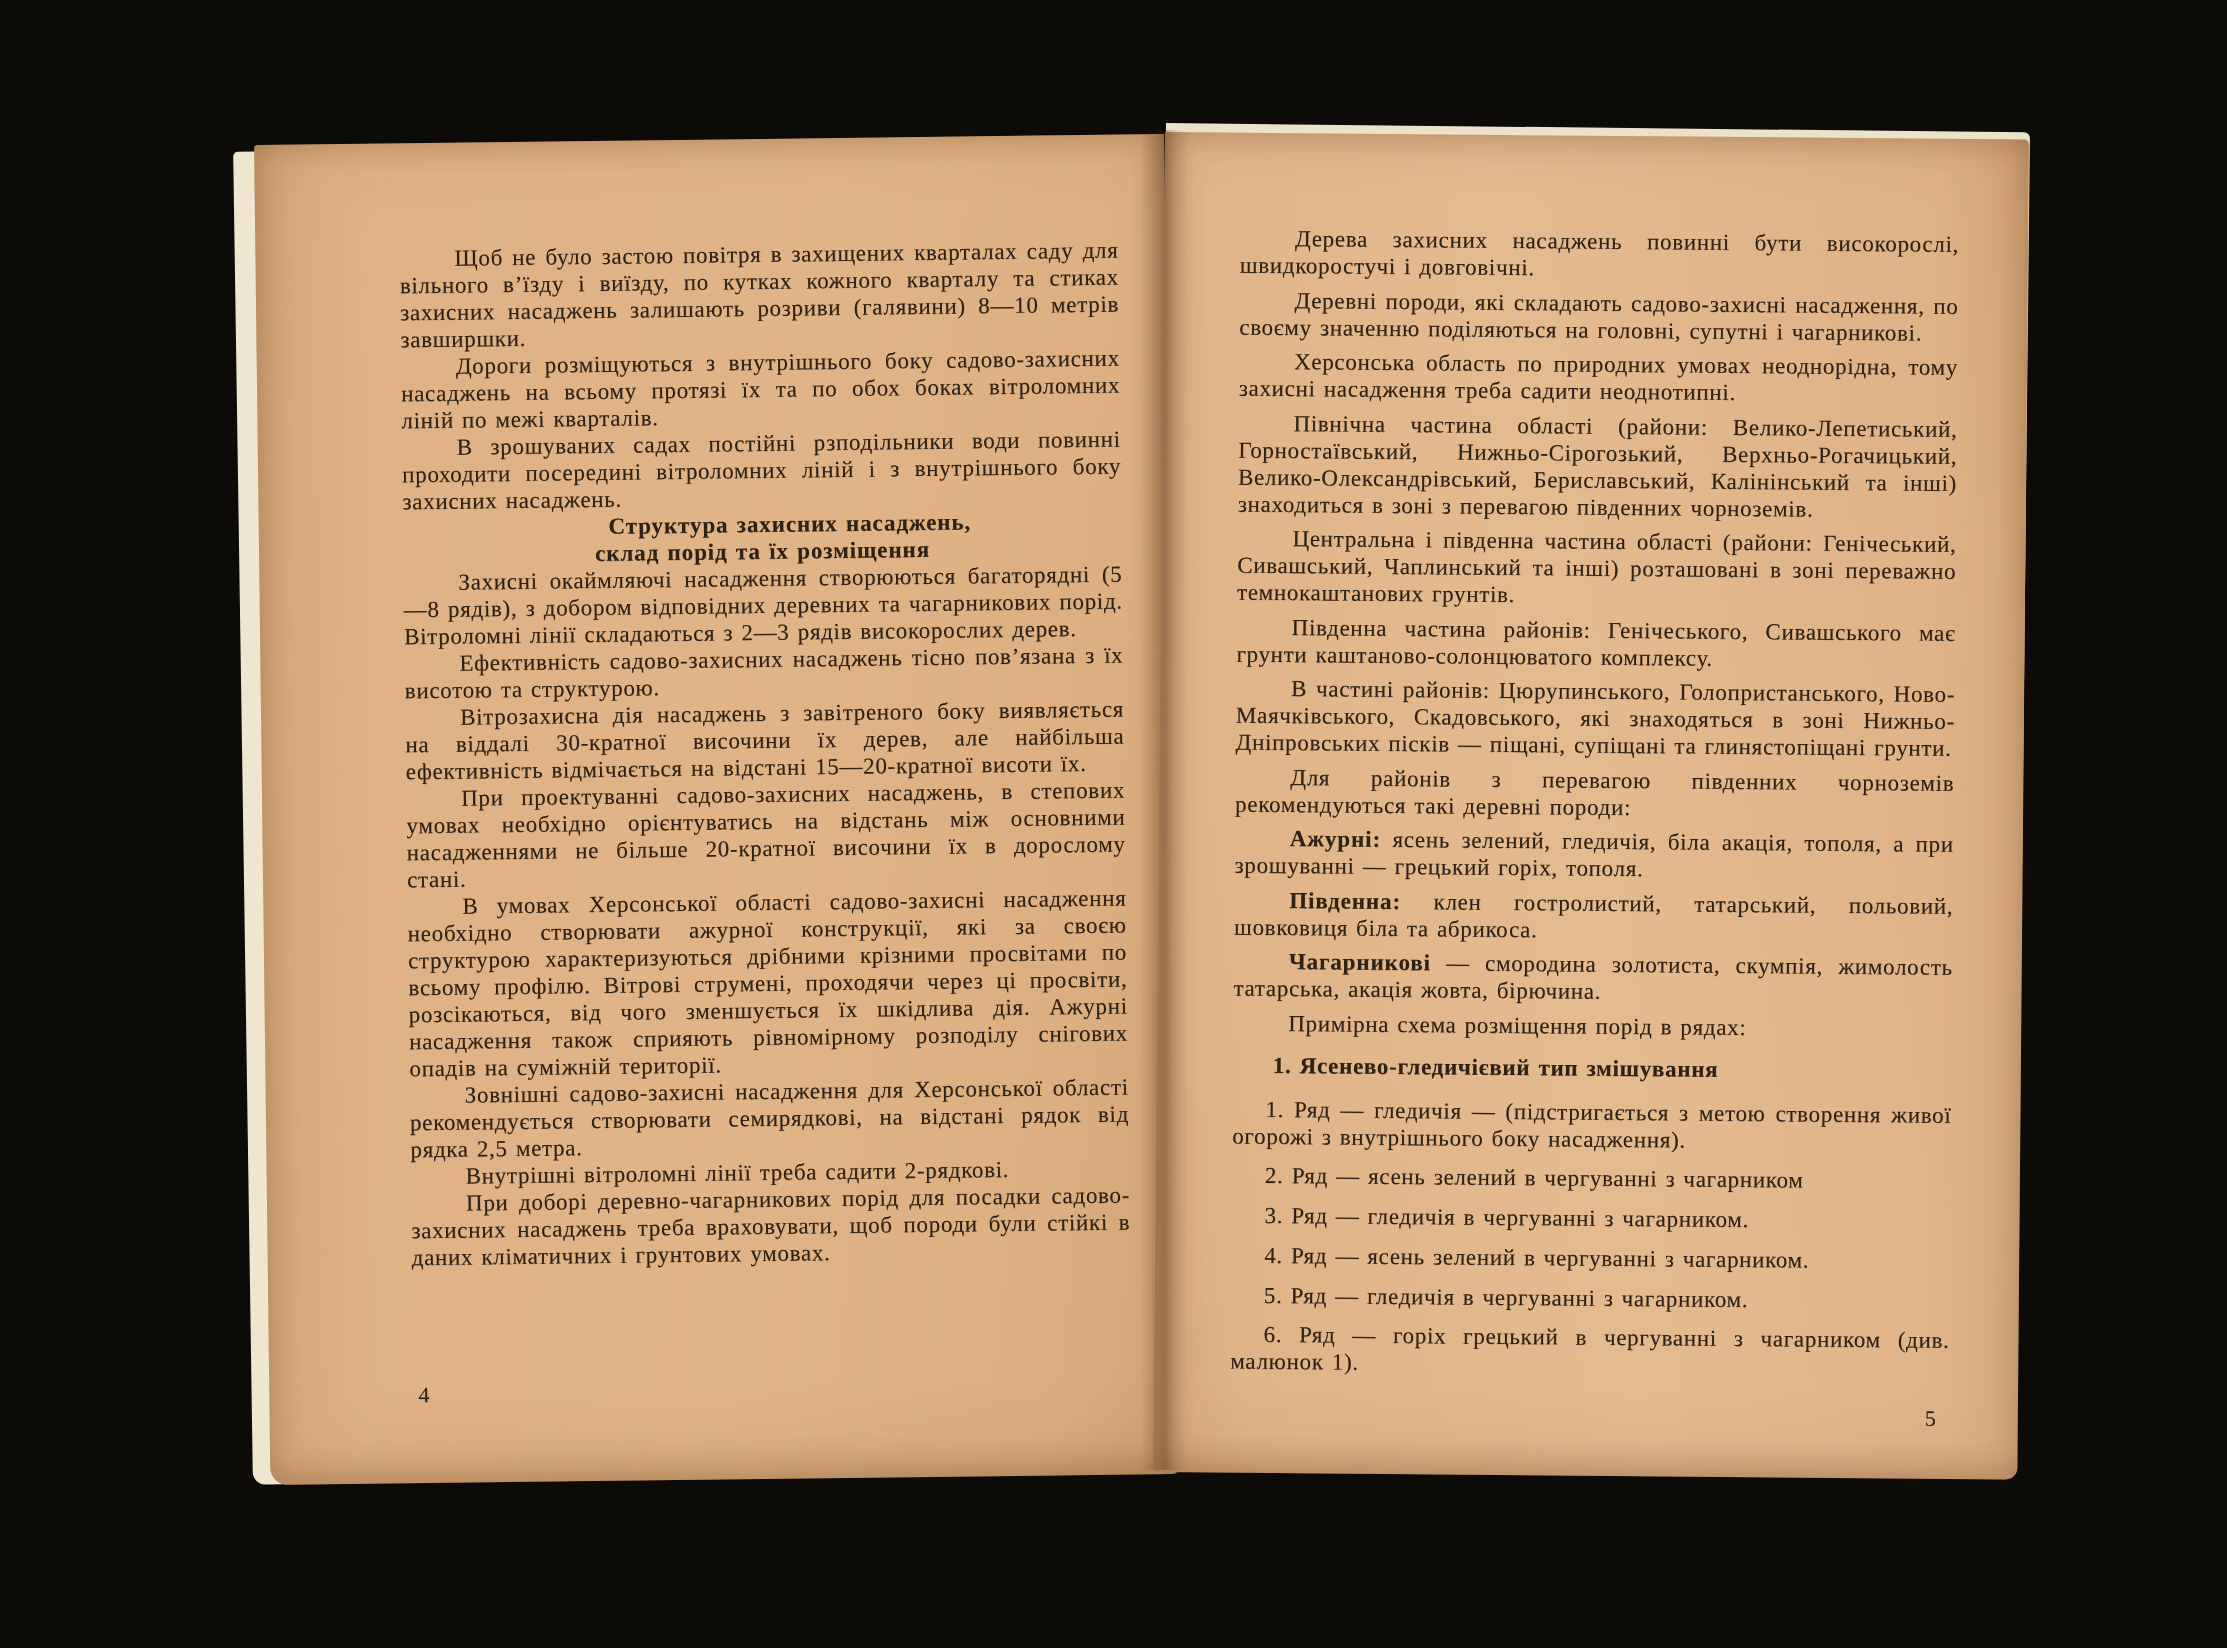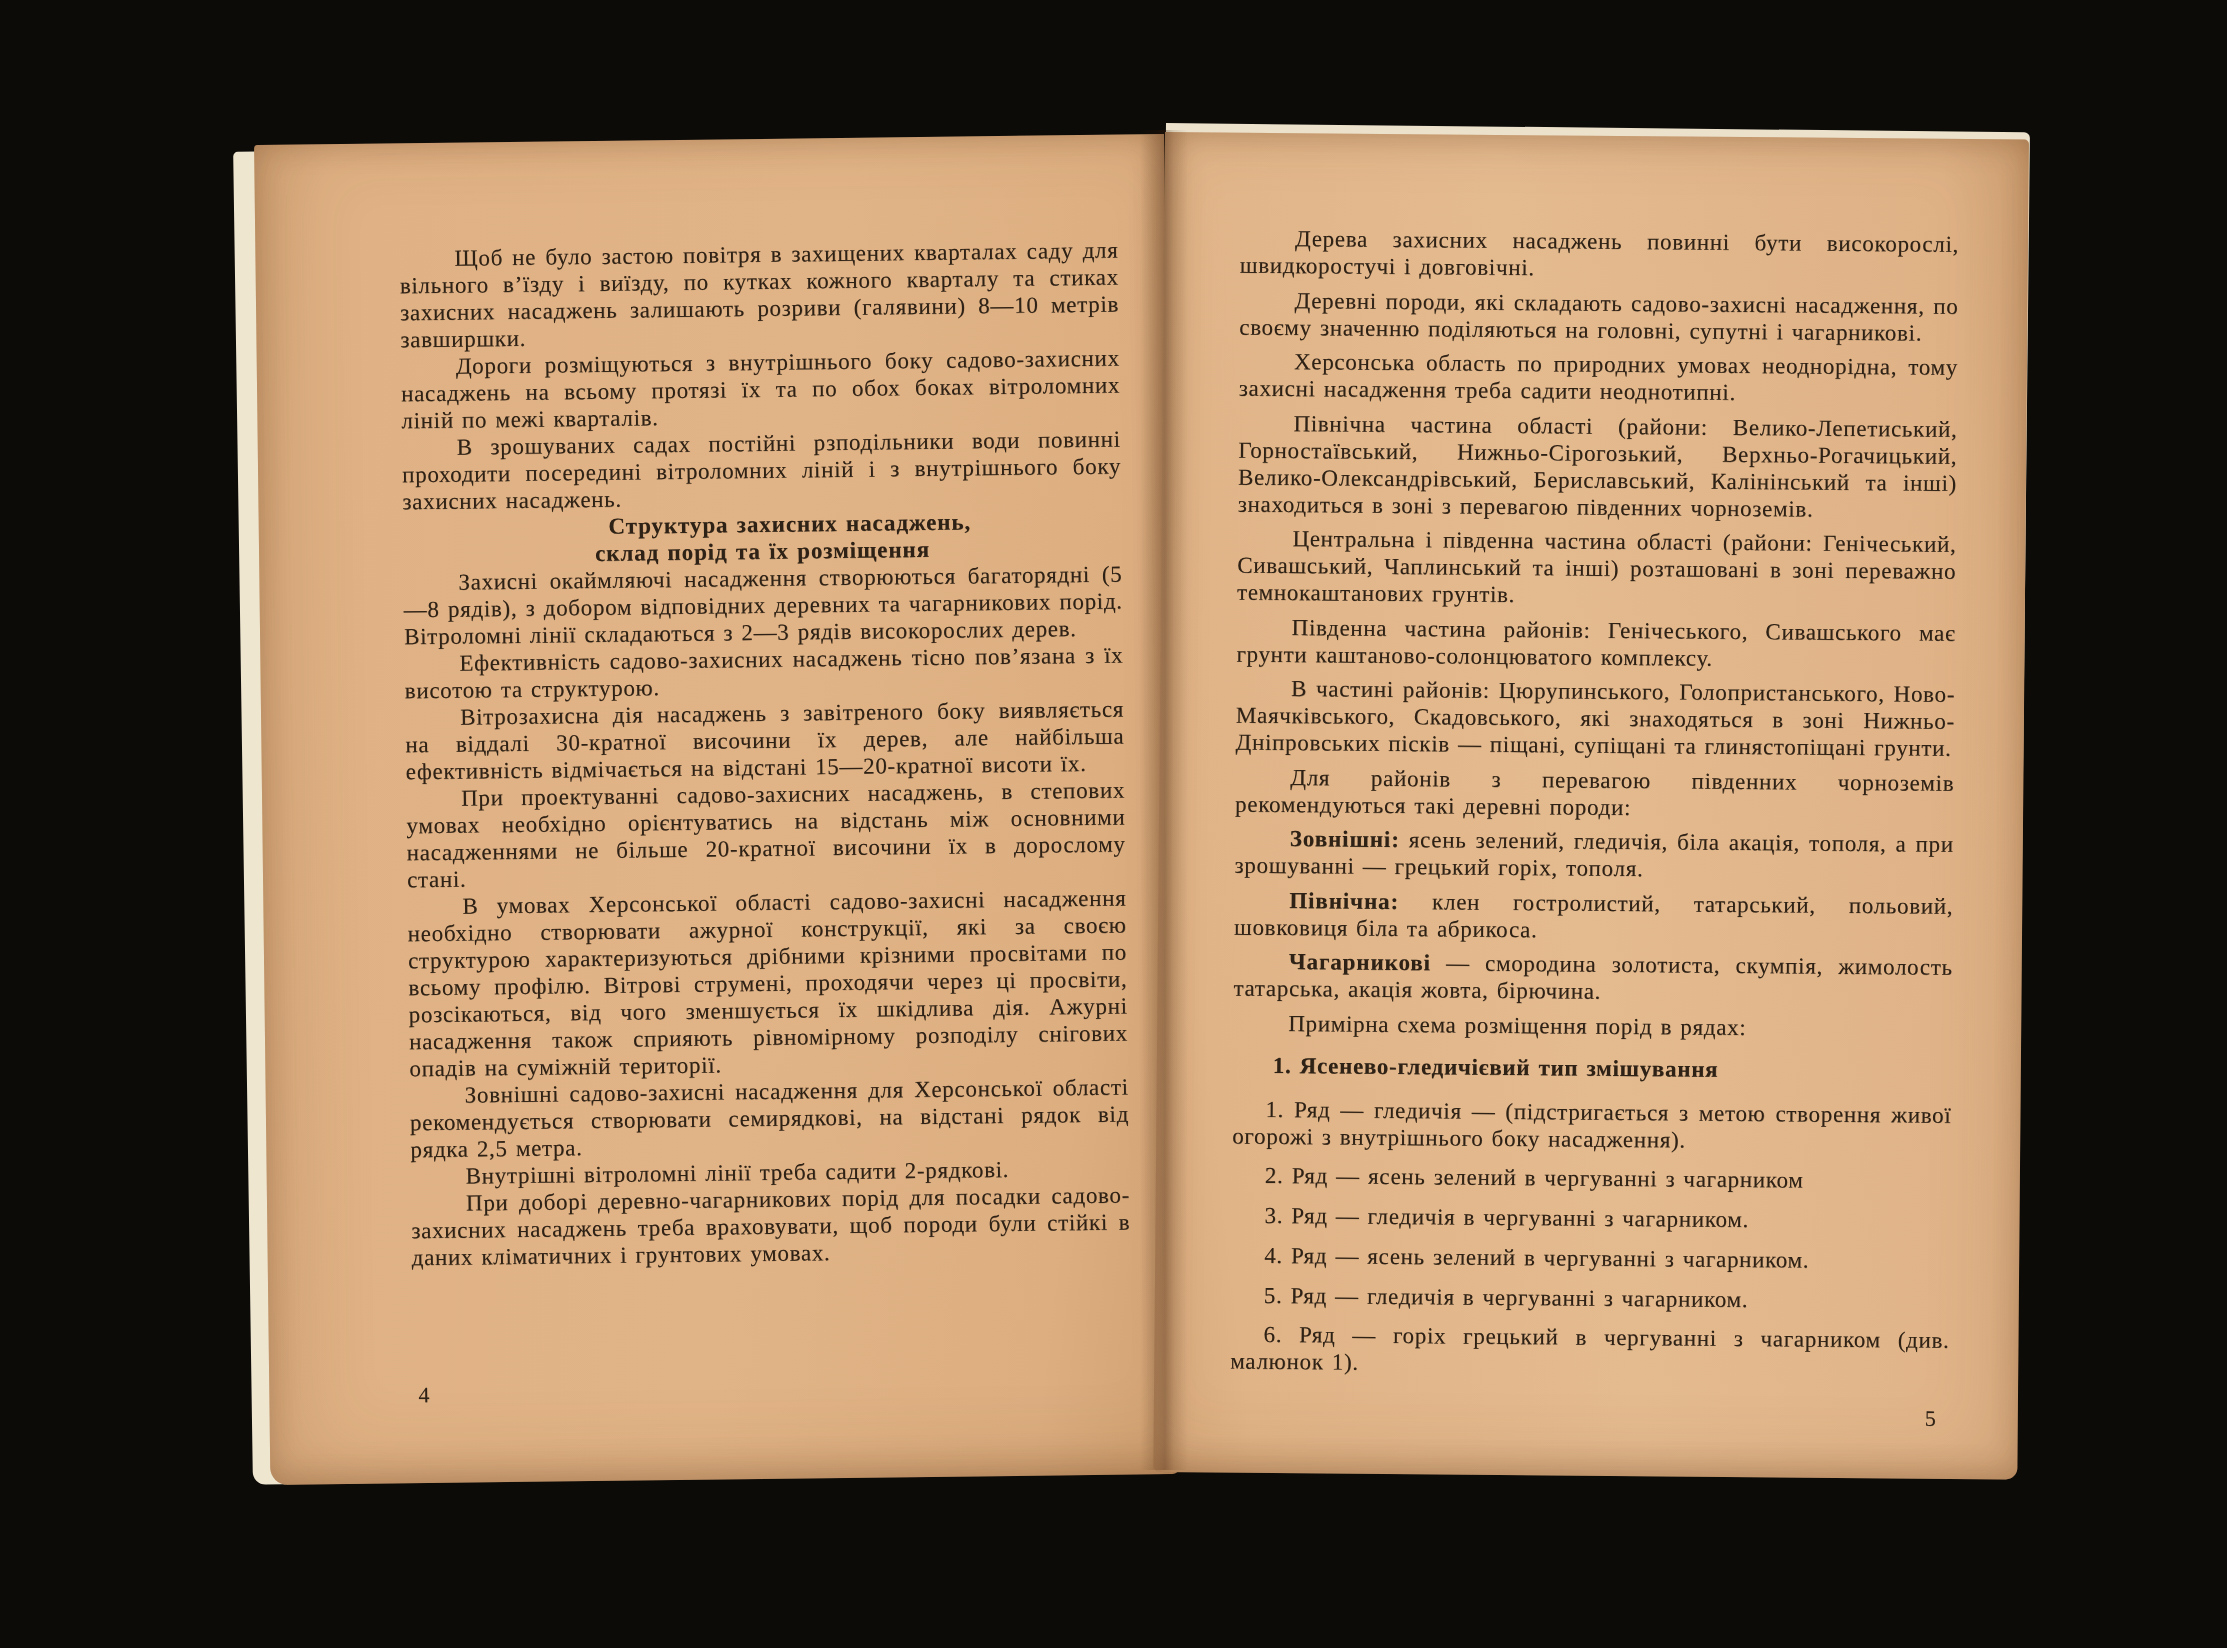--- a/index.html
+++ b/index.html
@@ -167,22 +167,22 @@
     <div class="text-col">
       <p>Дерева захисних насаджень повинні бути високорослі, швидкоростучі і довговічні.</p>
       <p>Деревні породи, які складають садово-захисні насадження, по своєму значенню поділяються на головні, супутні і чагарникові.</p>
       <p>Херсонська область по природних умовах неоднорідна, тому захисні насадження треба садити неоднотипні.</p>
       <p>Північна частина області (райони: Велико-Лепетиський, Горностаївський, Нижньо-Сірогозький, Верхньо-Рогачицький, Велико-Олександрівський, Бериславський, Калінінський та інші) знаходиться в зоні з перевагою південних чорноземів.</p>
       <p>Центральна і південна частина області (райони: Генічеський, Сивашський, Чаплинський та інші) розташовані в зоні переважно темнокаштанових грунтів.</p>
       <p>Південна частина районів: Генічеського, Сивашського має грунти каштаново-солонцюватого комплексу.</p>
       <p>В частині районів: Цюрупинського, Голопристанського, Ново-Маячківського, Скадовського, які знаходяться в зоні Нижньо-Дніпровських пісків — піщані, супіщані та глинястопіщані грунти.</p>
       <p>Для районів з перевагою південних чорноземів рекомендуються такі деревні породи:</p>
 
-      <p class="lead-bold"><b>Зовнішні:</b><span> ясень зелений, гледичія, біла акація, тополя, а при зрошуванні — грецький горіх, тополя.</span></p>
-      <p class="lead-bold"><b>Північна:</b><span> клен гостролистий, татарський, польовий, шовковиця біла та абрикоса.</span></p>
+      <p class="lead-bold"><b>Ажурні:</b><span> ясень зелений, гледичія, біла акація, тополя, а при зрошуванні — грецький горіх, тополя.</span></p>
+      <p class="lead-bold"><b>Південна:</b><span> клен гостролистий, татарський, польовий, шовковиця біла та абрикоса.</span></p>
       <p class="lead-bold"><b>Чагарникові</b><span> — смородина золотиста, скумпія, жимолость татарська, акація жовта, бірючина.</span></p>
 
       <p>Примірна схема розміщення порід в рядах:</p>
 
       <p class="subheading">1. Ясенево-гледичієвий тип змішування</p>
 
       <p class="row-item">1. Ряд — гледичія — (підстригається з метою створення живої огорожі з внутрішнього боку насадження).</p>
       <p class="row-item">2. Ряд — ясень зелений в чергуванні з чагарником</p>
       <p class="row-item">3. Ряд — гледичія в чергуванні з чагарником.</p>
       <p class="row-item">4. Ряд — ясень зелений в чергуванні з чагарником.</p>

